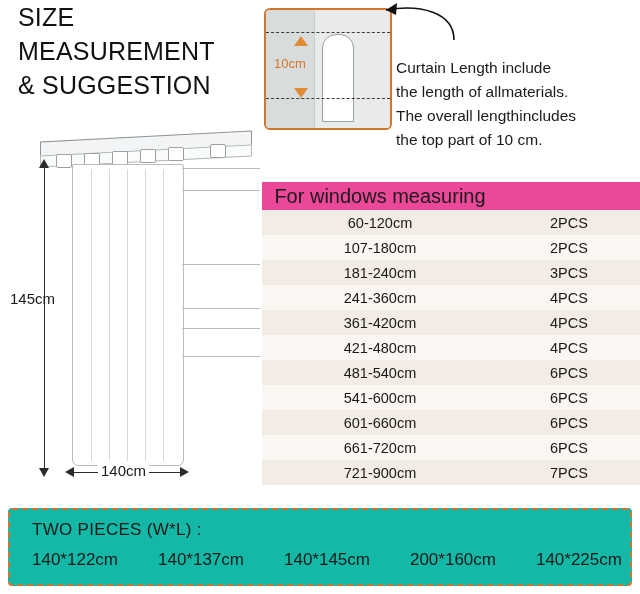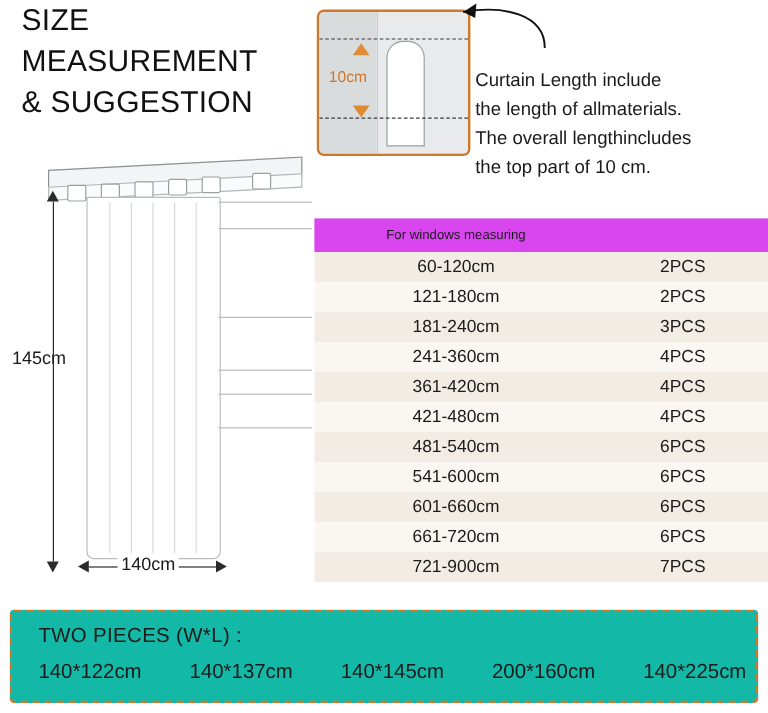--- a/index.html
+++ b/index.html
@@ -241,23 +241,23 @@
     top: 182px;
     width: 378px;
     font-size: 14.5px;
   }
   .trow {
     display: flex;
     height: 25px;
     align-items: center;
   }
   .trow.head {
-    background: #d946ef;
+    background: #ec4899;
     height: 28px;
-    font-size: 11px;
+    font-size: 20px;
   }
   .trow.odd  { background: #f3ece4; }
   .trow.even { background: #faf6f1; }
   .c1 {
     width: 236px;
     text-align: center;
   }
   .c2 {
     width: 142px;
     text-align: center;
@@ -363,21 +363,21 @@
 
 <div class="table">
   <div class="trow head">
     <div class="c1">For windows measuring</div>
   </div>
   <div class="trow odd">
       <div class="c1">60-120cm</div>
       <div class="c2">2PCS</div>
     </div>
   <div class="trow even">
-      <div class="c1">121-180cm</div>
+      <div class="c1">107-180cm</div>
       <div class="c2">2PCS</div>
     </div>
   <div class="trow odd">
       <div class="c1">181-240cm</div>
       <div class="c2">3PCS</div>
     </div>
   <div class="trow even">
       <div class="c1">241-360cm</div>
       <div class="c2">4PCS</div>
     </div>

